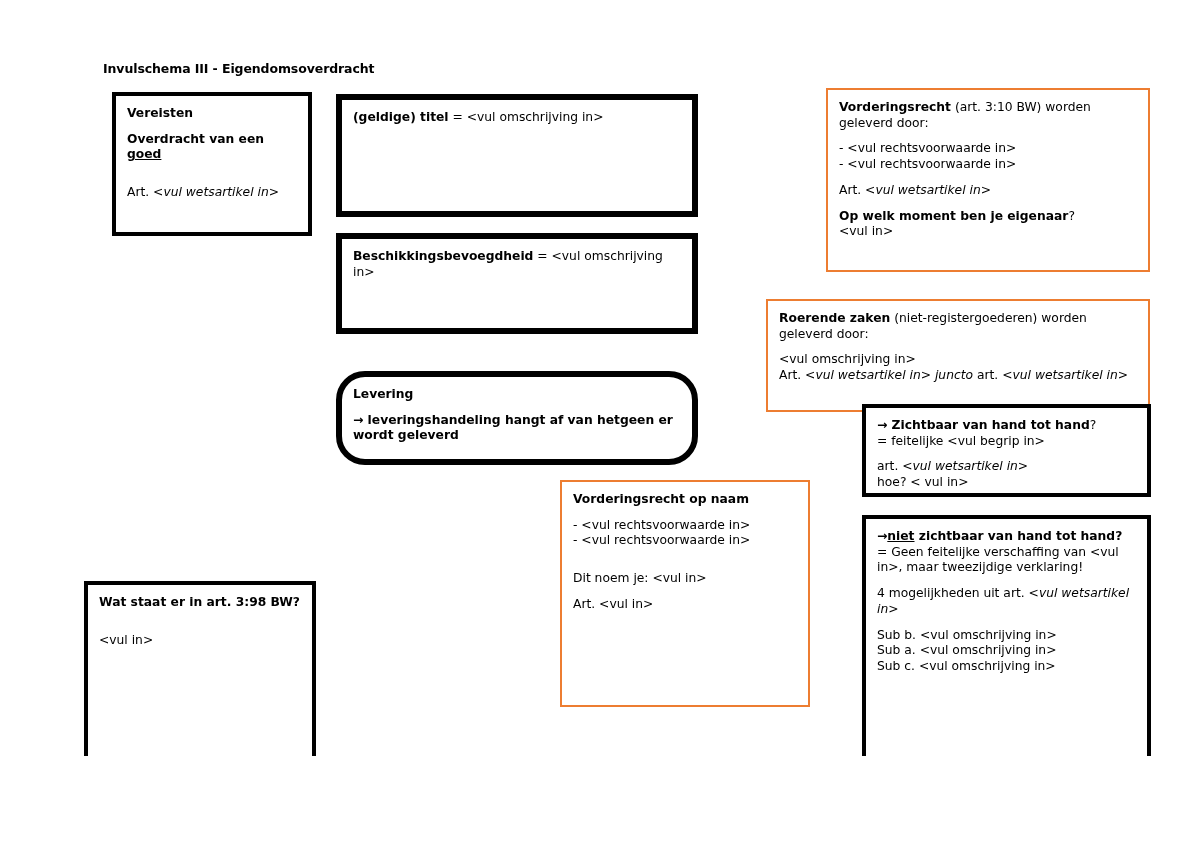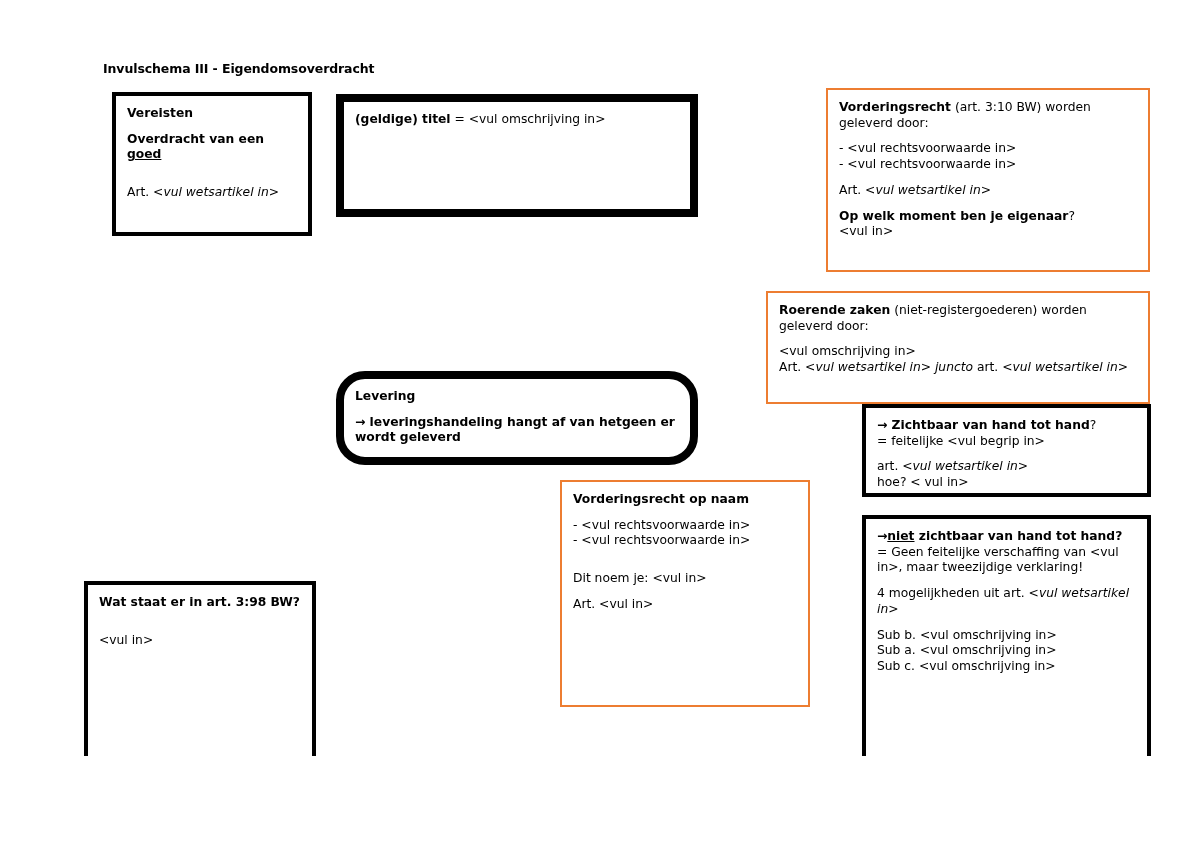--- a/index.html
+++ b/index.html
@@ -29,21 +29,21 @@
     white-space: nowrap;
   }
 
   .box {
     position: absolute;
     box-sizing: border-box;
     background: #ffffff;
     overflow: hidden;
   }
   .box-black  { border: 4px solid #000000; }
-  .box-green  { border: 8px solid #000000; }
+  .box-green  { border: 6px solid #000000; }
   .box-orange { border: 2px solid #ED7D31; }
 
   .box-inner {
     padding: 10px 11px 8px 11px;
     font-size: 12.3px;
     line-height: 1.28;
   }
   .b  { font-weight: bold; }
   .i  { font-style: italic; }
   .u  { text-decoration: underline; }
@@ -68,20 +68,25 @@
       <div class="line"><span>Art. </span><span class="i">&lt;vul wetsartikel in&gt;</span></div>
     </div>
   </div>
 
   <div class="box box-green" style="left:336px; top:94px; width:362px; height:123px;">
     <div class="box-inner">
       <div class="line"><span class="b">(geldige) titel</span><span> = </span><span>&lt;vul omschrijving in&gt;</span></div>
     </div>
   </div>
 
+  <div class="box box-green" style="left:336px; top:233px; width:362px; height:101px;">
+    <div class="box-inner">
+      <div class="line"><span class="b">Beschikkingsbevoegdheid</span><span> = </span><span>&lt;vul omschrijving in&gt;</span></div>
+    </div>
+  </div>
 
   <div class="box box-green" style="left:336px; top:371px; width:362px; height:94px;border-radius:29px;">
     <div class="box-inner">
       <div class="line b">Levering</div>
       <div class="gap-sm"></div>
       <div class="line b"><span class="arrow">→</span> <span>leveringshandeling hangt af van hetgeen er wordt geleverd</span></div>
     </div>
   </div>
 
   <div class="box box-black" style="left:84px; top:581px; width:232px; height:190px;">
@@ -112,21 +117,21 @@
       <div class="line">- &lt;vul rechtsvoorwaarde in&gt;</div>
       <div class="line">- &lt;vul rechtsvoorwaarde in&gt;</div>
       <div class="gap-sm"></div>
       <div class="line"><span>Art. </span><span class="i">&lt;vul wetsartikel in&gt;</span></div>
       <div class="gap-sm"></div>
       <div class="line"><span class="b">Op welk moment ben je eigenaar</span><span>?</span></div>
       <div class="line">&lt;vul in&gt;</div>
     </div>
   </div>
 
-  <div class="box box-orange" style="left:766px; top:291px; width:384px; height:113px;">
+  <div class="box box-orange" style="left:766px; top:299px; width:384px; height:113px;">
     <div class="box-inner">
       <div class="line"><span class="b">Roerende zaken</span><span> (niet-registergoederen) worden geleverd door:</span></div>
       <div class="gap-sm"></div>
       <div class="line">&lt;vul omschrijving in&gt;</div>
       <div class="line"><span>Art. </span><span class="i">&lt;vul wetsartikel in&gt;</span><span class="i"> juncto </span><span>art. </span><span class="i">&lt;vul wetsartikel in&gt;</span></div>
     </div>
   </div>
 
   <div class="box box-black" style="left:862px; top:404px; width:289px; height:93px;">
     <div class="box-inner">

